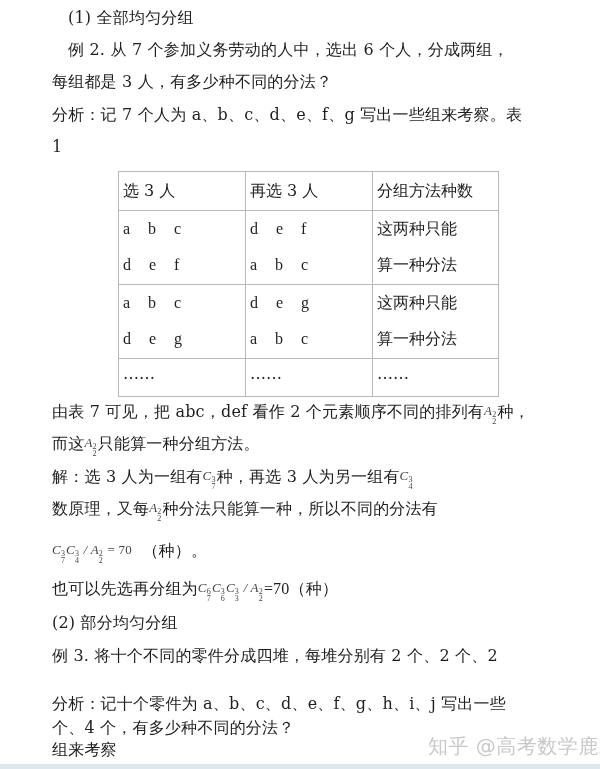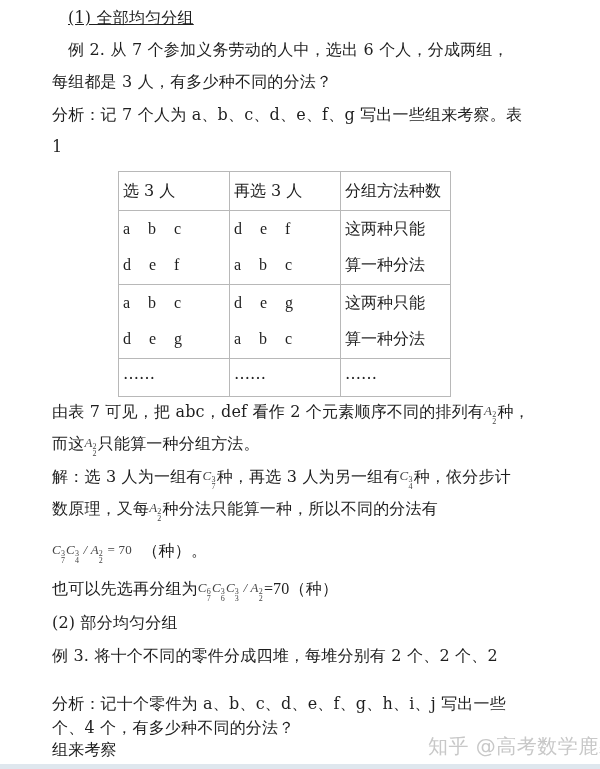--- a/index.html
+++ b/index.html
@@ -39,21 +39,21 @@
     table.t1 {
       position: absolute;
       left: 118px;
       top: 171px;
       border-collapse: collapse;
       font-size: 16px;
       color: #1e1e1e;
     }
     table.t1 td {
       border: 1.5px solid #b8b8b8;
-      padding: 0 0 0 4px;
+      padding: 0 16px 0 4px;
       vertical-align: top;
     }
     table.t1 tr.head td { height: 38px; line-height: 38px; }
     table.t1 tr.data td { height: 73px; }
     table.t1 tr.data td div { height: 36px; line-height: 36px; }
     table.t1 tr.tail td { height: 37px; line-height: 30px; }
     .c1 { width: 106px; }
     .c2 { width: 106px; }
     .c3 { width: 105px; }
     .letters { letter-spacing: 7px; font-family: "Liberation Serif", serif; }
@@ -75,21 +75,21 @@
       width: 600px;
       height: 5px;
       background: #dfe7ee;
     }
   </style>
 </head>
 <body>
 
 <div>
 
-  <div class="line indent" style="top:8px;text-decoration:underline;">(1) 全部均匀分组</div>
+  <div class="line indent" style="top:8px;">(1) 全部均匀分组</div>
 
   <div class="line indent" style="top:40px;">例 2. 从 7 个参加义务劳动的人中，选出 6 个人，分成两组，</div>
   <div class="line" style="top:72px;">每组都是 3 人，有多少种不同的分法？</div>
 
   <div class="line" style="top:105px;">分析：记 7 个人为 a、b、c、d、e、f、g 写出一些组来考察。表</div>
   <div class="line" style="top:137px;">1</div>
 
   <table class="t1">
     <tbody>
         <tr class="head">
@@ -146,21 +146,21 @@
         </span></span><span>只能算一种分组方法。</span>
   </div>
 
   <div class="line" style="top:466px;">
     <span>解：选 3 人为一组有</span><span class="math"><span>C</span><span class="pair">
           <span>3</span>
           <span>7</span>
         </span></span><span>种，再选 3 人为另一组有</span><span class="math"><span>C</span><span class="pair">
           <span>3</span>
           <span>4</span>
-        </span></span><span>种，依分步计</span>
+        </span></span>
   </div>
   <div class="line" style="top:498px;">
     <span>数原理，又每</span><span class="math"><span>A</span><span class="pair">
           <span>2</span>
           <span>2</span>
         </span></span><span>种分法只能算一种，所以不同的分法有</span>
   </div>
   <div class="line" style="top:540px;">
     <span class="math"><span>C</span><span class="pair">
           <span>3</span>

